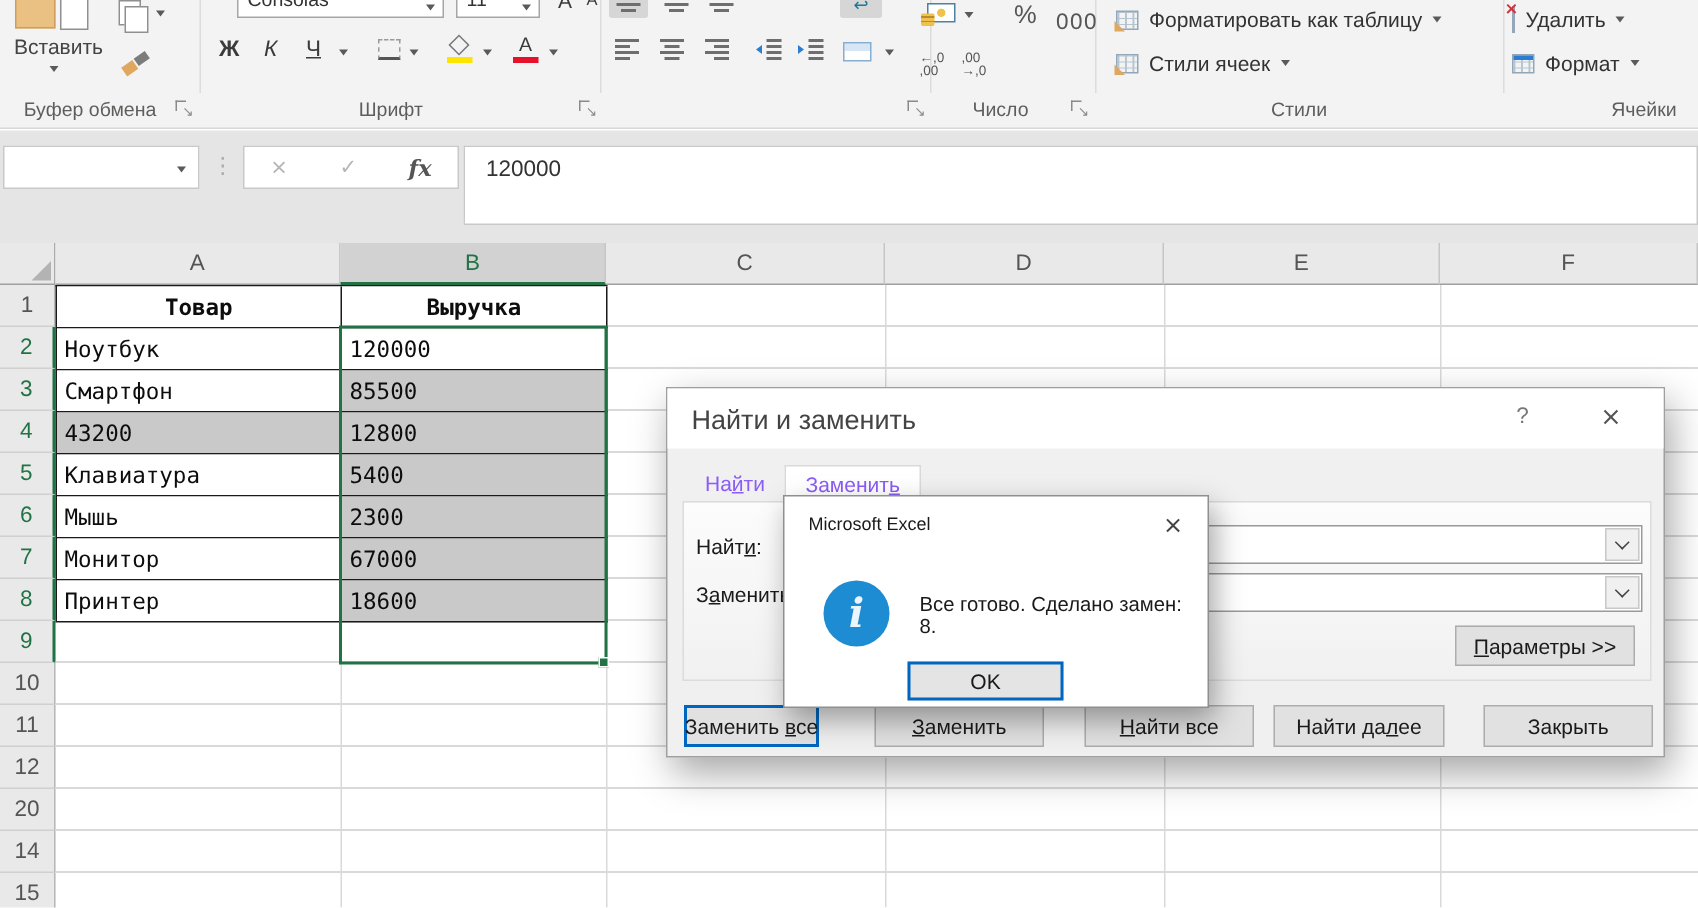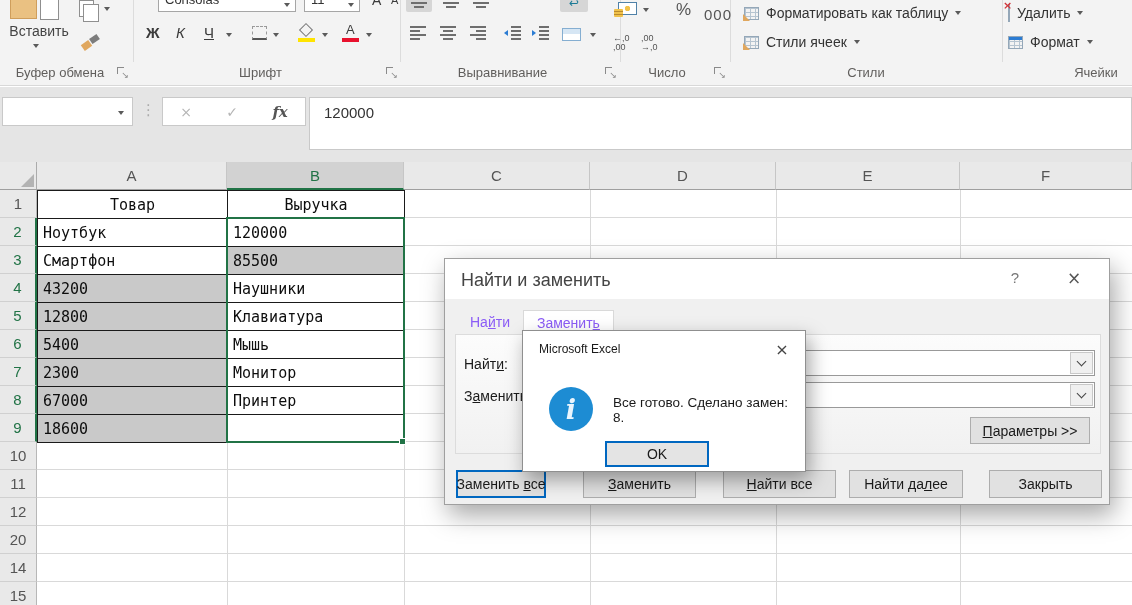--- a/index.html
+++ b/index.html
@@ -74,21 +74,21 @@
 .chrow{position:absolute;left:37px;top:0;height:28px;display:flex}
 .ch{height:28px;background:#e9e9e9;border-right:1px solid #c6c6c6;border-bottom:1px solid #9f9f9f;display:flex;align-items:center;justify-content:center;font-size:15px;color:#555}
 .ch.sel{background:#d2d2d2;color:#217346;border-bottom:2px solid #217346}
 .rhcol{position:absolute;left:0;top:28px;width:37px}
 .rh{height:28px;background:#e9e9e9;border-right:1px solid #b7b7b7;border-bottom:1px solid #d0d0d0;display:flex;align-items:center;justify-content:center;font-size:15px;color:#555}
 .rh.selr{color:#217346;border-right:2px solid #217346}
 .cellarea{position:absolute;left:37px;top:28px;width:1095px;height:415px;background:repeating-linear-gradient(to bottom,transparent 0 27px,#d9d9d9 27px 28px)}
 .vl{position:absolute;top:28px;bottom:0;width:1px;background:#d9d9d9}
 .tbl{position:absolute;left:37px;top:28px;display:grid;grid-template-columns:190px 177px;grid-auto-rows:28px;border-top:1px solid #1a1a1a;border-left:1px solid #1a1a1a}
 .tbl>div{border-right:1px solid #1a1a1a;border-bottom:1px solid #1a1a1a;font-family:"DejaVu Sans Mono",monospace;font-size:15px;display:flex;align-items:center;padding:0 5px;background:#fff;color:#0d0d0d}
-.tbl .hdr{font-weight:normal;justify-content:center}
+.tbl .hdr{font-weight:bold;justify-content:center}
 .tbl .selc{background:#c9c9c9}
 .selbox{position:absolute;left:226px;top:55px;width:179px;height:226px;border:2px solid #217346;pointer-events:none}
 .handle{position:absolute;left:399px;top:276px;width:7px;height:7px;background:#217346;border:1px solid #fff;pointer-events:none}
 
 .dlg{position:absolute;left:444px;top:258px;width:666px;height:247px;background:#f0f0f0;border:1px solid #9f9f9f;box-shadow:4px 10px 24px rgba(0,0,0,.35);z-index:10}
 .dlg-title{position:absolute;left:0;top:0;right:0;height:40px;background:#fff}
 .dlg-title .t{position:absolute;left:16px;top:11px;font-size:18px;color:#444}
 .dlg-help{position:absolute;right:84px;top:10px;font-size:15px;color:#777;width:20px;text-align:center}
 .dlg-close{position:absolute;right:24px;top:9px;font-size:17px;color:#555;width:22px;text-align:center}
 .tabs{position:absolute;left:12px;top:51px;display:flex}
@@ -166,21 +166,20 @@
     <div class="ic-al c" style="left:473px;top:-6px"></div>
     <div class="press" style="left:560px;top:-10px;width:28px;height:22px"></div>
     <span class="glyph" style="position:absolute;left:569px;top:-4px;font-size:12px;color:#1a7a96">↩</span>
     <div class="ic-al l" style="left:410px;top:26px"></div>
     <div class="ic-al c" style="left:440px;top:26px"></div>
     <div class="ic-al r" style="left:470px;top:26px"></div>
     <div class="ic-ind dec" style="left:504px;top:26px"></div>
     <div class="ic-ind inc" style="left:532px;top:26px"></div>
     <div class="ic-merge" style="left:562px;top:28px"></div>
     <i class="car acar" style="left:590px;top:33px"></i>
-    <div class="glabel" style="left:400px;width:205px">Выравнивание</div>
     <div class="lau" style="left:605px">
         <span class="se glyph">↘</span>
       </div>
 
     <div class="ic-cur" style="left:614px;top:2px"></div>
     <i class="car acar" style="left:643px;top:8px"></i>
     <span class="fbtn" style="left:676px;top:0;font-size:17px;color:#555">%</span>
     <span class="fbtn" style="left:704px;top:6px;font-size:15px;letter-spacing:1px;color:#555">000</span>
     <span class="dec" style="left:613px;top:34px">←,0
 ,00</span>
@@ -266,21 +265,20 @@
     <div class="vl" style="left:960px"></div>
 
     <div class="tbl">
       <div class="hdr">Товар</div>
       <div class="hdr">Выручка</div>
       <div>Ноутбук</div>
       <div>120000</div>
       <div>Смартфон</div>
       <div class="selc">85500</div>
       <div class="selc">43200</div>
-      <div>Наушники</div>
       <div class="selc">12800</div>
       <div>Клавиатура</div>
       <div class="selc">5400</div>
       <div>Мышь</div>
       <div class="selc">2300</div>
       <div>Монитор</div>
       <div class="selc">67000</div>
       <div>Принтер</div>
       <div class="selc">18600</div>
     </div>

